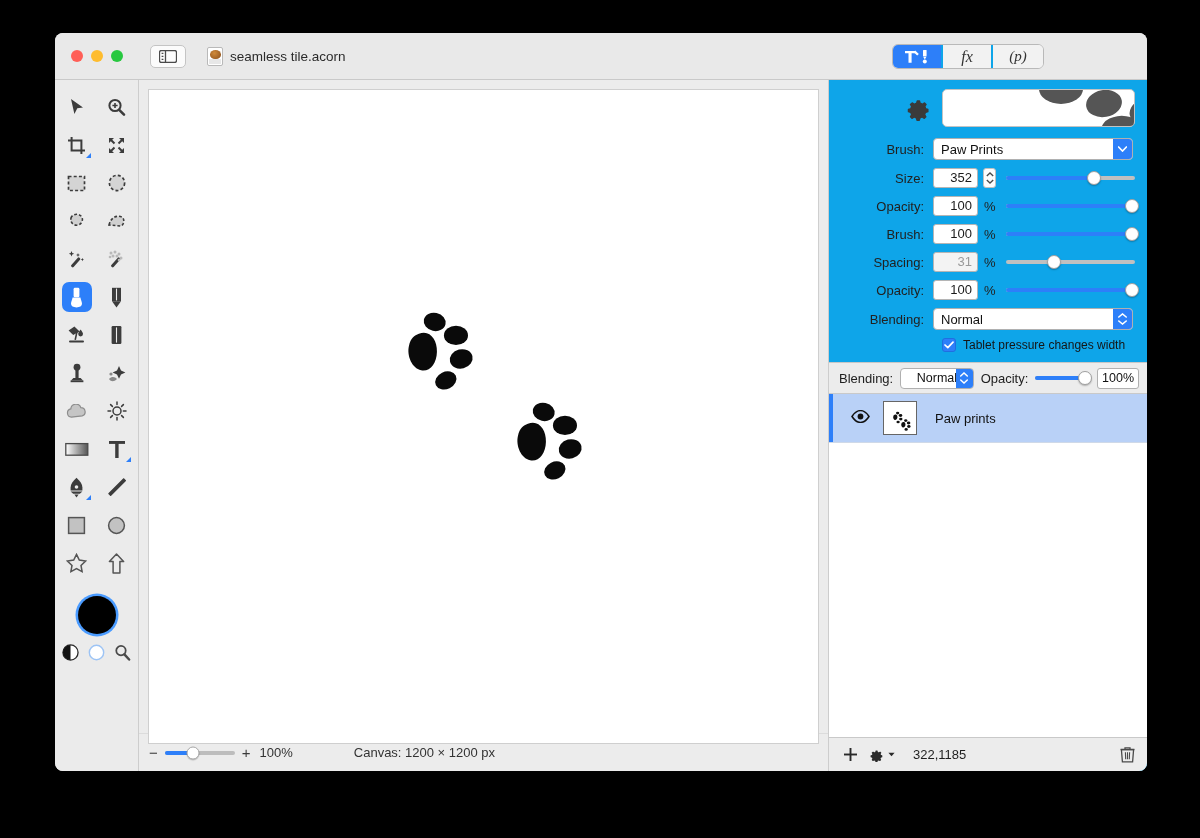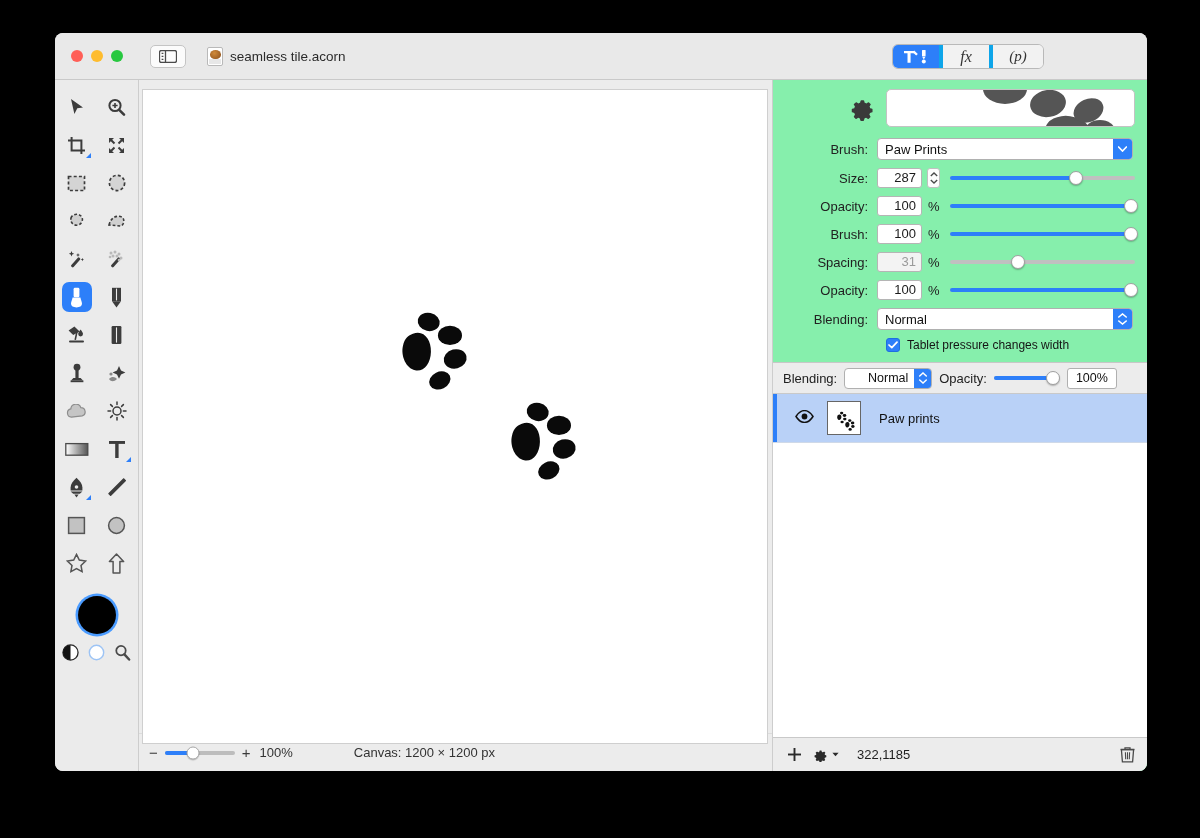--- a/index.html
+++ b/index.html
@@ -74,21 +74,21 @@
     border: 1px solid #b9b9b9;
     border-radius: 6px;
     overflow: hidden;
     background: #f5f5f5;
     height: 25px;
   }
   .ptab {
     width: 50px; height: 100%;
     display: flex; align-items: center; justify-content: center;
     background: #f2f2f2;
-    border-right: 4px solid #0ea5e9;
+    border-right: 2px solid #0ea5e9;
     font-size: 14px; color: #333;
   }
   .ptab:last-child { border-right: none; }
   .ptab.active { background: #2d7ff9; color: #fff; }
   .ptab .fx { font-family: "Liberation Serif", serif; font-style: italic; font-size: 16px; }
   .ptab .pp { font-family: "Liberation Serif", serif; font-style: italic; font-size: 15px; }
 
   
   #body { flex: 1; display: flex; min-height: 0; }
 
@@ -171,22 +171,22 @@
     width: 13px; height: 13px; border-radius: 50%;
     background: #fff; border: 1px solid #a8a8a8;
     box-shadow: 0 1px 1px rgba(0,0,0,.2);
   }
   .pm { font-size: 15px; color:#3a3a3a; line-height:1; }
   #zoom-pct { margin-left: 2px; }
   #canvas-size { margin-left: 61px; }
 
   
   #right-panel {
-    width: 375px;
-    background: #86efac;
+    width: 319px;
+    background: #0ea5e9;
     border-left: 1px solid #cdcdcd;
     display: flex; flex-direction: column;
   }
   #brush-settings { padding: 9px 12px 10px 8px; }
   .row {
     display: flex; align-items: center;
     margin-bottom: 8px;
   }
   .lbl {
     width: 96px; text-align: right; padding-right: 9px;
@@ -648,21 +648,21 @@
             <span class="arrow-box">
               <svg width="9" height="6" viewBox="0 0 9 6">
                   <path d="M0.6 1 L4.5 5 L8.4 1" fill="none" stroke="#fff" stroke-width="1.7" stroke-linecap="round"></path>
                 </svg>
             </span>
           </div>
         </div>
 
         <div class="row">
           <span class="lbl">Size:</span>
-          <div class="field">287</div>
+          <div class="field">352</div>
           <div class="stepper">
             <svg width="8" height="5" viewBox="0 0 8 5">
                 <path d="M0.8 4 L4 1 L7.2 4" fill="none" stroke="#4a4a4a" stroke-width="1.3"></path>
               </svg>
             <svg width="8" height="5" viewBox="0 0 8 5">
                 <path d="M0.8 1 L4 4 L7.2 1" fill="none" stroke="#4a4a4a" stroke-width="1.3"></path>
               </svg>
           </div>
           <div class="slider">
             <div class="sl-track">

